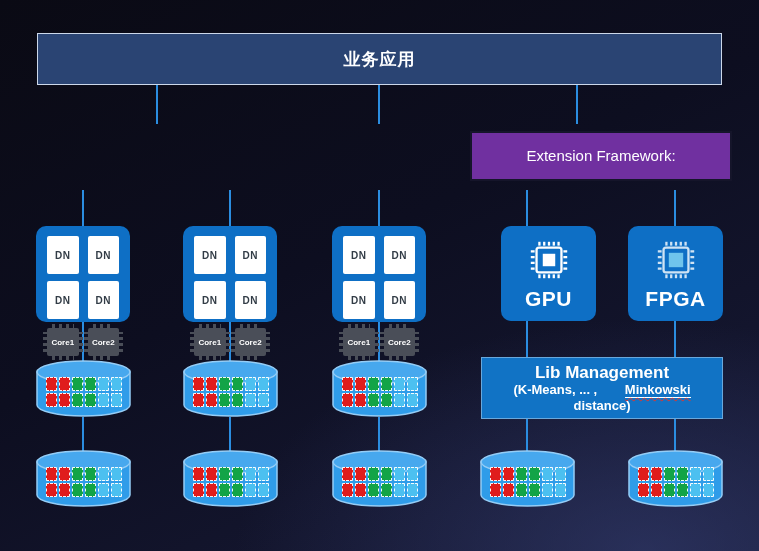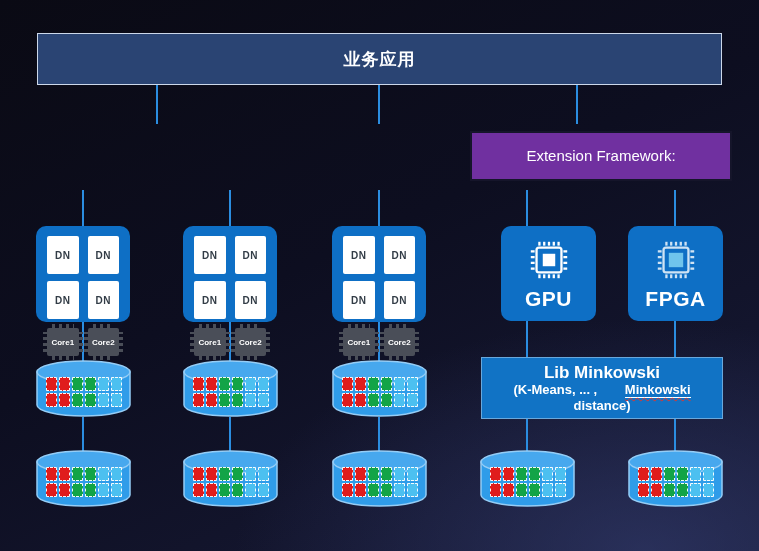--- a/index.html
+++ b/index.html
@@ -237,21 +237,21 @@
           <line x1="39" y1="27" x2="43" y2="27"></line>
           <line x1="39" y1="33" x2="43" y2="33"></line>
       </g>
       <rect x="11" y="11" width="26" height="26" rx="2.5" fill="none" stroke="#cfe3f4" stroke-width="2.4"></rect>
       <rect x="16.5" y="16.5" width="15" height="15" fill="#6fc4ec"></rect>
     </svg>
     <span class="device-label">FPGA</span>
   </div>
 
   <div class="lib-box">
-    <div class="lib-title">Lib Minkowski</div>
+    <div class="lib-title">Lib Management</div>
     <div class="lib-sub"><span>(K-Means, ... , </span><span class="u-solid"><span class="u-wavy">Minkowski</span></span><span> distance)</span></div>
   </div>
 
   <div class="cyl" style="left:36px;top:360px;">
     <svg width="95" height="57" viewBox="0 0 95 57">
       <path d="M1 12 v33 a46.5 11 0 0 0 93 0 v-33 Z" fill="#2f9ce9" stroke="#95cdf6" stroke-width="1.5"></path>
       <ellipse cx="47.5" cy="12" rx="46.5" ry="11" fill="#47a8ee" stroke="#95cdf6" stroke-width="1.5"></ellipse>
     </svg>
     <div class="blocks">
         <div class="block" style="background: rgb(224, 28, 28);"></div>

